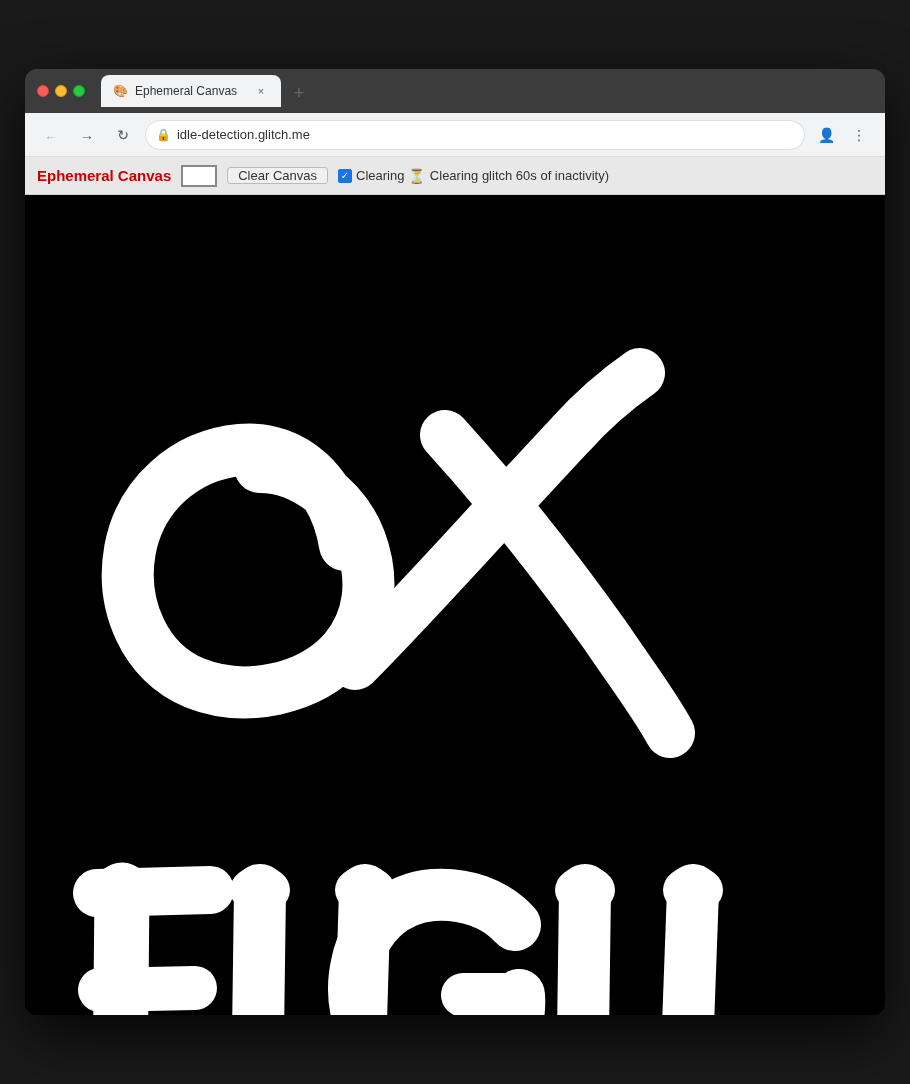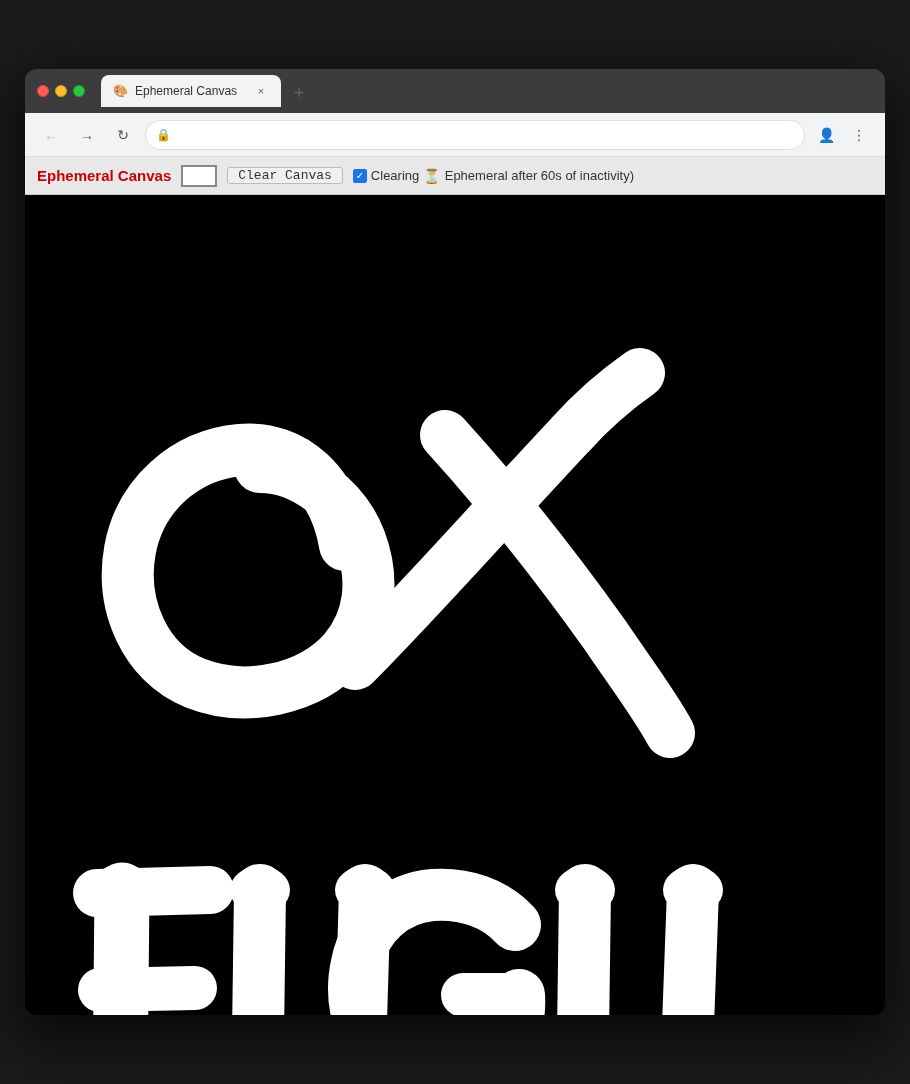--- a/index.html
+++ b/index.html
@@ -202,21 +202,20 @@
     }
 
     .clear-canvas-btn {
       background: #f0f0f0;
       border: 1px solid #bbb;
       border-radius: 3px;
       padding: 0 10px;
       font-size: 13px;
       cursor: pointer;
       color: #333;
-      font-family: Liberation Mono, monospace;
     }
 
     .ephemeral-label {
       display: flex;
       align-items: center;
       gap: 4px;
       font-size: 13px;
       color: #333;
     }
 
@@ -279,36 +278,37 @@
       <div class="new-tab-btn">+</div>
     </div>
   </div>
 
   <div class="address-bar">
     <div class="nav-btn disabled">←</div>
     <div class="nav-btn">→</div>
     <div class="nav-btn">↻</div>
     <div class="url-bar">
       <span class="lock-icon">🔒</span>
+      <span class="url-text">idle-detection.glitch.me</span>
     </div>
     <div class="toolbar-icons">
       <div class="toolbar-icon">👤</div>
       <div class="toolbar-icon">⋮</div>
     </div>
   </div>
 
   <div class="app-toolbar">
     <span class="app-title">Ephemeral Canvas</span>
     <div class="color-picker-box"></div>
     <button class="clear-canvas-btn">Clear Canvas</button>
     <div class="ephemeral-label">
       <div class="checkbox-checked">✓</div>
       <span>Clearing</span>
       <span class="hourglass-emoji">⏳</span>
-      <span>Ephemeral after 60s of inactivity)</span>
+      <span>Clearing glitch 60s of inactivity)</span>
     </div>
   </div>
 
   <div class="drawing-container">
     <svg class="drawing-svg" viewBox="0 0 860 820" xmlns="http://www.w3.org/2000/svg">
 
       <rect width="860" height="820" fill="black"></rect>
 
       <g fill="none" stroke="white" stroke-linecap="round" stroke-linejoin="round">
 

